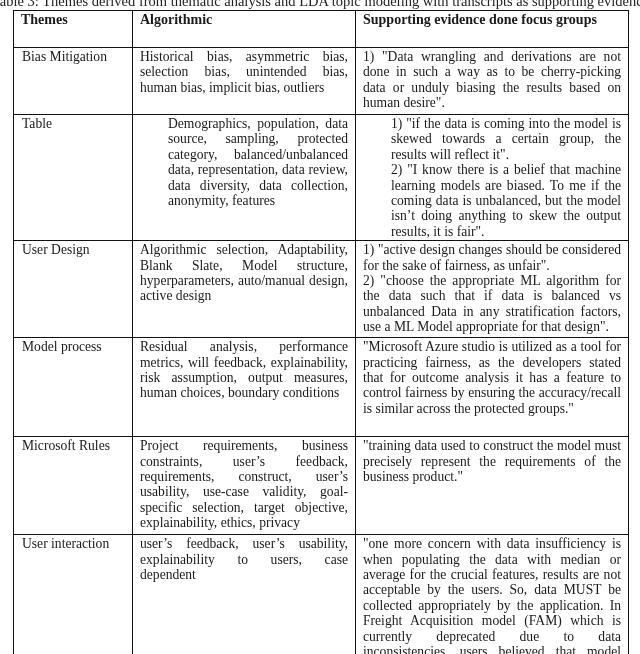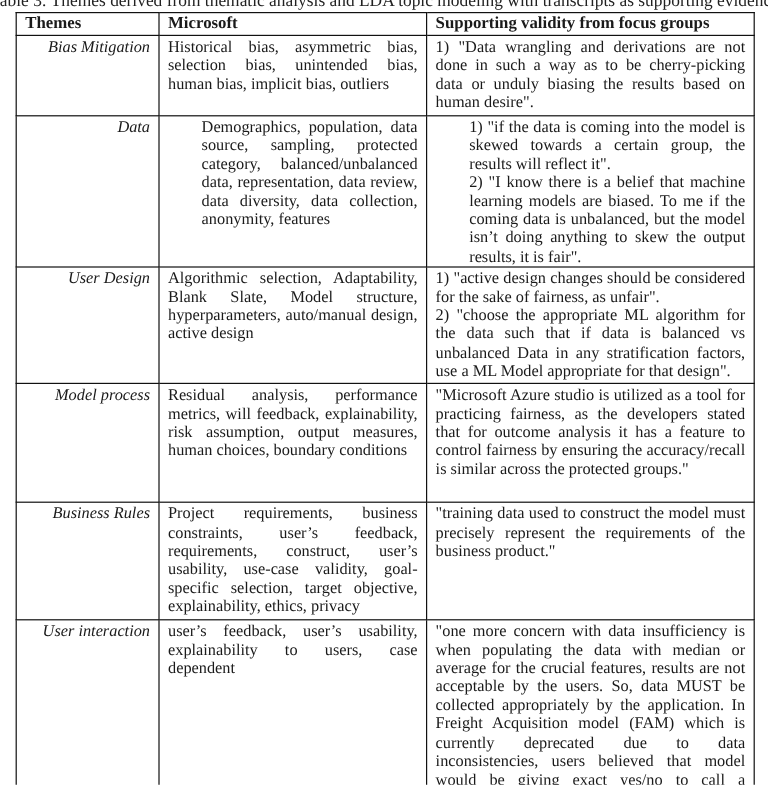--- a/index.html
+++ b/index.html
@@ -37,28 +37,27 @@
     }
     .tbl th, .tbl td {
       border: 1.3px solid #111;
       vertical-align: top;
       padding: 1px 7px 1px 7px;
     }
     .tbl th {
       text-align: left;
       font-weight: bold;
       padding-top: 1px;
-      padding-bottom: 0px;
+      padding-bottom: 18px;
       height: 17px;
       font-size: 14px;
     }
     .tbl td.theme {
-      text-align: right;
+      text-align: left;
       padding-left: 8px;
-      font-style: italic;
     }
     .tbl td.attr, .tbl td.evid {
       text-align: justify;
       margin-left: 45px;
     }
     .col1 { width: 119px; }
     .col2 { width: 223px; }
     .col3 { width: 273px; }
     .evid p { margin: 0; }
     .r1 td { height: 64px; }
@@ -75,34 +74,34 @@
 
 <table class="tbl">
   <colgroup>
     <col class="col1">
     <col class="col2">
     <col class="col3">
   </colgroup>
   <thead>
     <tr>
       <th>Themes</th>
-      <th>Microsoft</th>
-      <th>Supporting validity from focus groups</th>
+      <th>Algorithmic</th>
+      <th>Supporting evidence done focus groups</th>
     </tr>
   </thead>
   <tbody>
     <tr class="r1">
       <td class="theme">Bias Mitigation</td>
       <td class="attr">Historical bias, asymmetric bias, selection bias, unintended bias, human bias, implicit bias, outliers</td>
       <td class="evid">
         <p>1) "Data wrangling and derivations are not done in such a way as to be cherry-picking data or unduly biasing the results based on human desire".</p>
       </td>
     </tr>
     <tr class="r2">
-      <td class="theme">Data</td>
+      <td class="theme">Table</td>
       <td class="attr">Demographics, population, data source, sampling, protected category, balanced/unbalanced data, representation, data review, data diversity, data collection, anonymity, features</td>
       <td class="evid">
         <p>1) "if the data is coming into the model is skewed towards a certain group, the results will reflect it".</p>
         <p>2) "I know there is a belief that machine learning models are biased. To me if the coming data is unbalanced, but the model isn’t doing anything to skew the output results, it is fair".</p>
       </td>
     </tr>
     <tr class="r3">
       <td class="theme">User Design</td>
       <td class="attr">Algorithmic selection, Adaptability, Blank Slate, Model structure, hyperparameters, auto/manual design, active design</td>
       <td class="evid">
@@ -111,21 +110,21 @@
       </td>
     </tr>
     <tr class="r4">
       <td class="theme">Model process</td>
       <td class="attr">Residual analysis, performance metrics, will feedback, explainability, risk assumption, output measures, human choices, boundary conditions</td>
       <td class="evid">
         <p>"Microsoft Azure studio is utilized as a tool for practicing fairness, as the developers stated that for outcome analysis it has a feature to control fairness by ensuring the accuracy/recall is similar across the protected groups."</p>
       </td>
     </tr>
     <tr class="r5">
-      <td class="theme">Business Rules</td>
+      <td class="theme">Microsoft Rules</td>
       <td class="attr">Project requirements, business constraints, user’s feedback, requirements, construct, user’s usability, use-case validity, goal-specific selection, target objective, explainability, ethics, privacy</td>
       <td class="evid">
         <p>"training data used to construct the model must precisely represent the requirements of the business product."</p>
       </td>
     </tr>
     <tr class="r6">
       <td class="theme">User interaction</td>
       <td class="attr">user’s feedback, user’s usability, explainability to users, case dependent</td>
       <td class="evid">
         <p>"one more concern with data insufficiency is when populating the data with median or average for the crucial features, results are not acceptable by the users. So, data MUST be collected appropriately by the application. In Freight Acquisition model (FAM) which is currently deprecated due to data inconsistencies, users believed that model would be giving exact yes/no to call a customer. It took some time to explain the process".</p>

